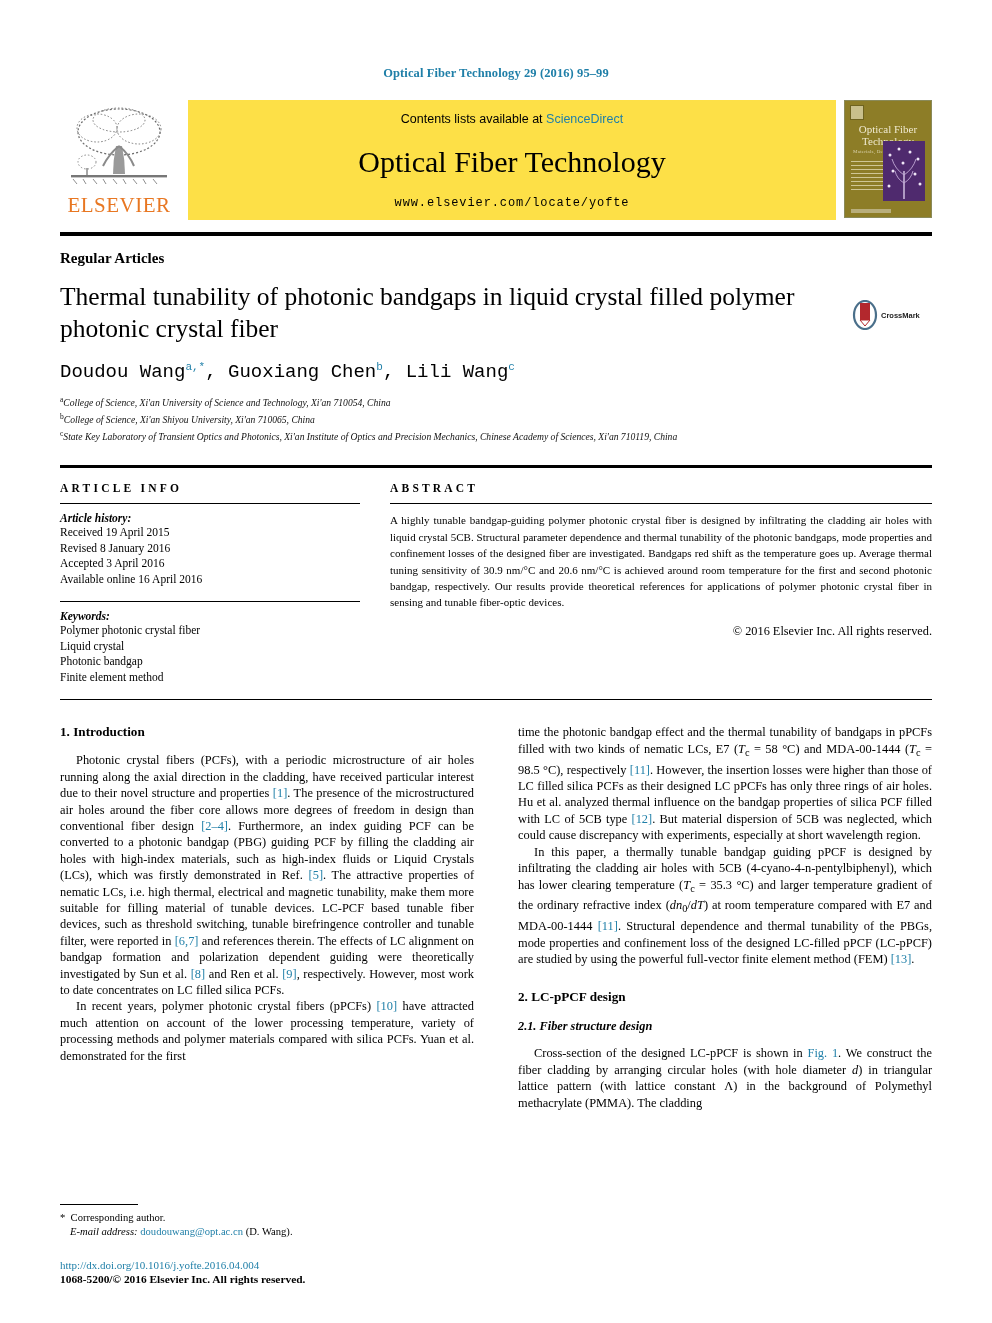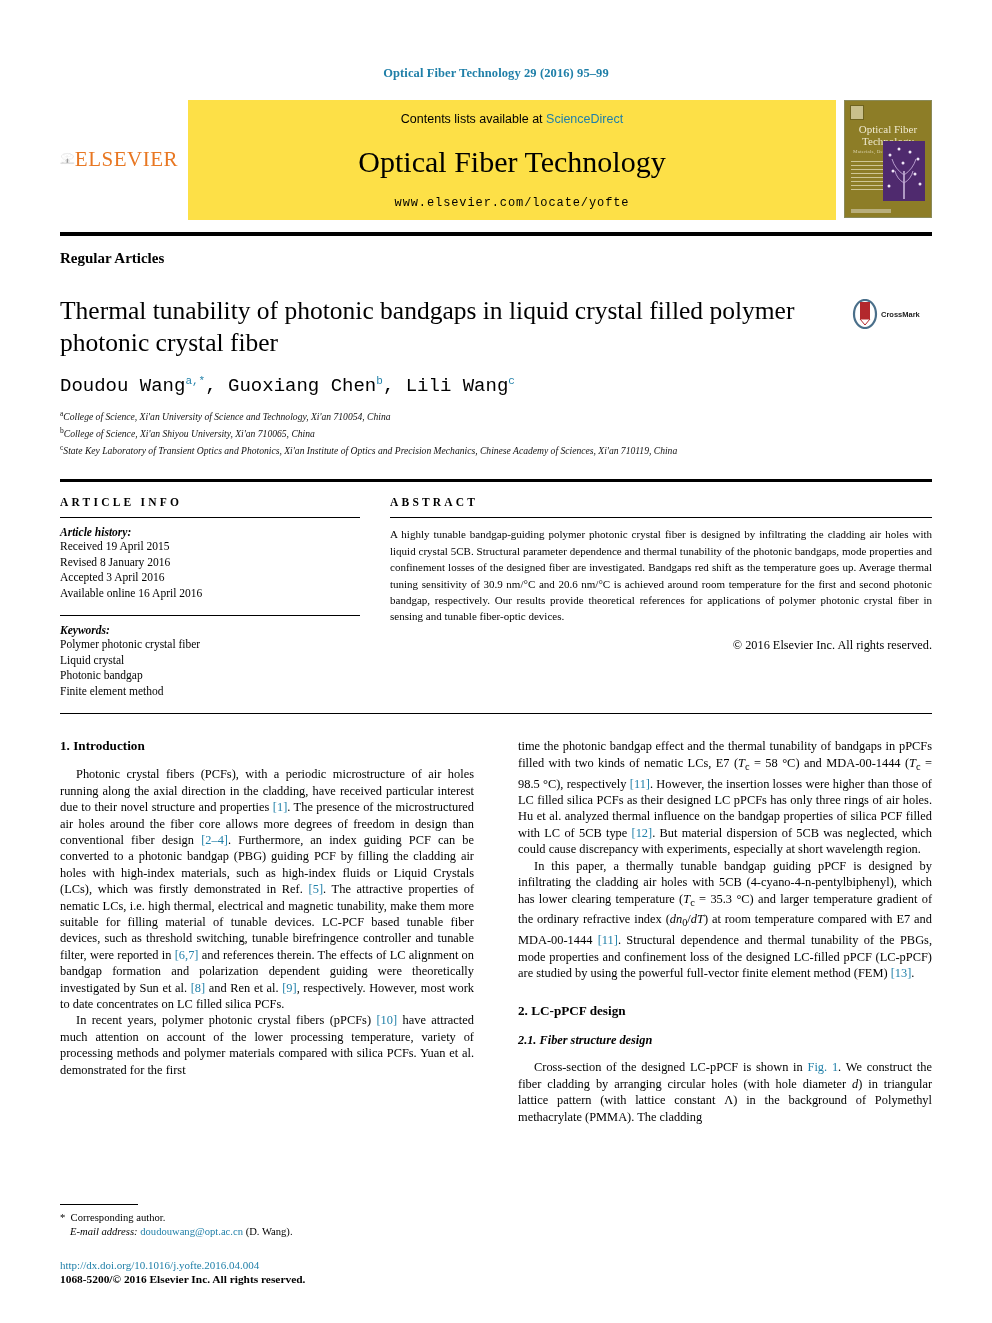--- a/index.html
+++ b/index.html
@@ -38,21 +38,21 @@
   .masthead {
     display: flex;
     align-items: stretch;
     margin-top: 16px;
     height: 120px;
   }
   .elsevier-logo {
     width: 118px;
     flex: 0 0 118px;
     display: flex;
-    flex-direction: row;
+    flex-direction: column;
     align-items: center;
     justify-content: center;
     padding-bottom: 2px;
   }
   .elsevier-tree { display:block; }
   .elsevier-word {
     color: #e87722;
     font-family: "Liberation Serif", serif;
     font-size: 21px;
     letter-spacing: .5px;
@@ -133,22 +133,22 @@
 
   
   .section-kicker {
     font-family: "Liberation Serif", serif;
     font-weight: bold;
     font-size: 15px;
     margin-top: 14px;
   }
   .title-row {
     display: flex;
-    align-items: flex-start;
-    margin-top: 28px;
+    align-items: center;
+    margin-top: 14px;
   }
   .article-title {
     flex: 1 1 auto;
     font-family: "Liberation Serif", serif;
     font-size: 25.5px;
     line-height: 32px;
     font-weight: normal;
     margin: 0;
     padding-right: 12px;
   }

